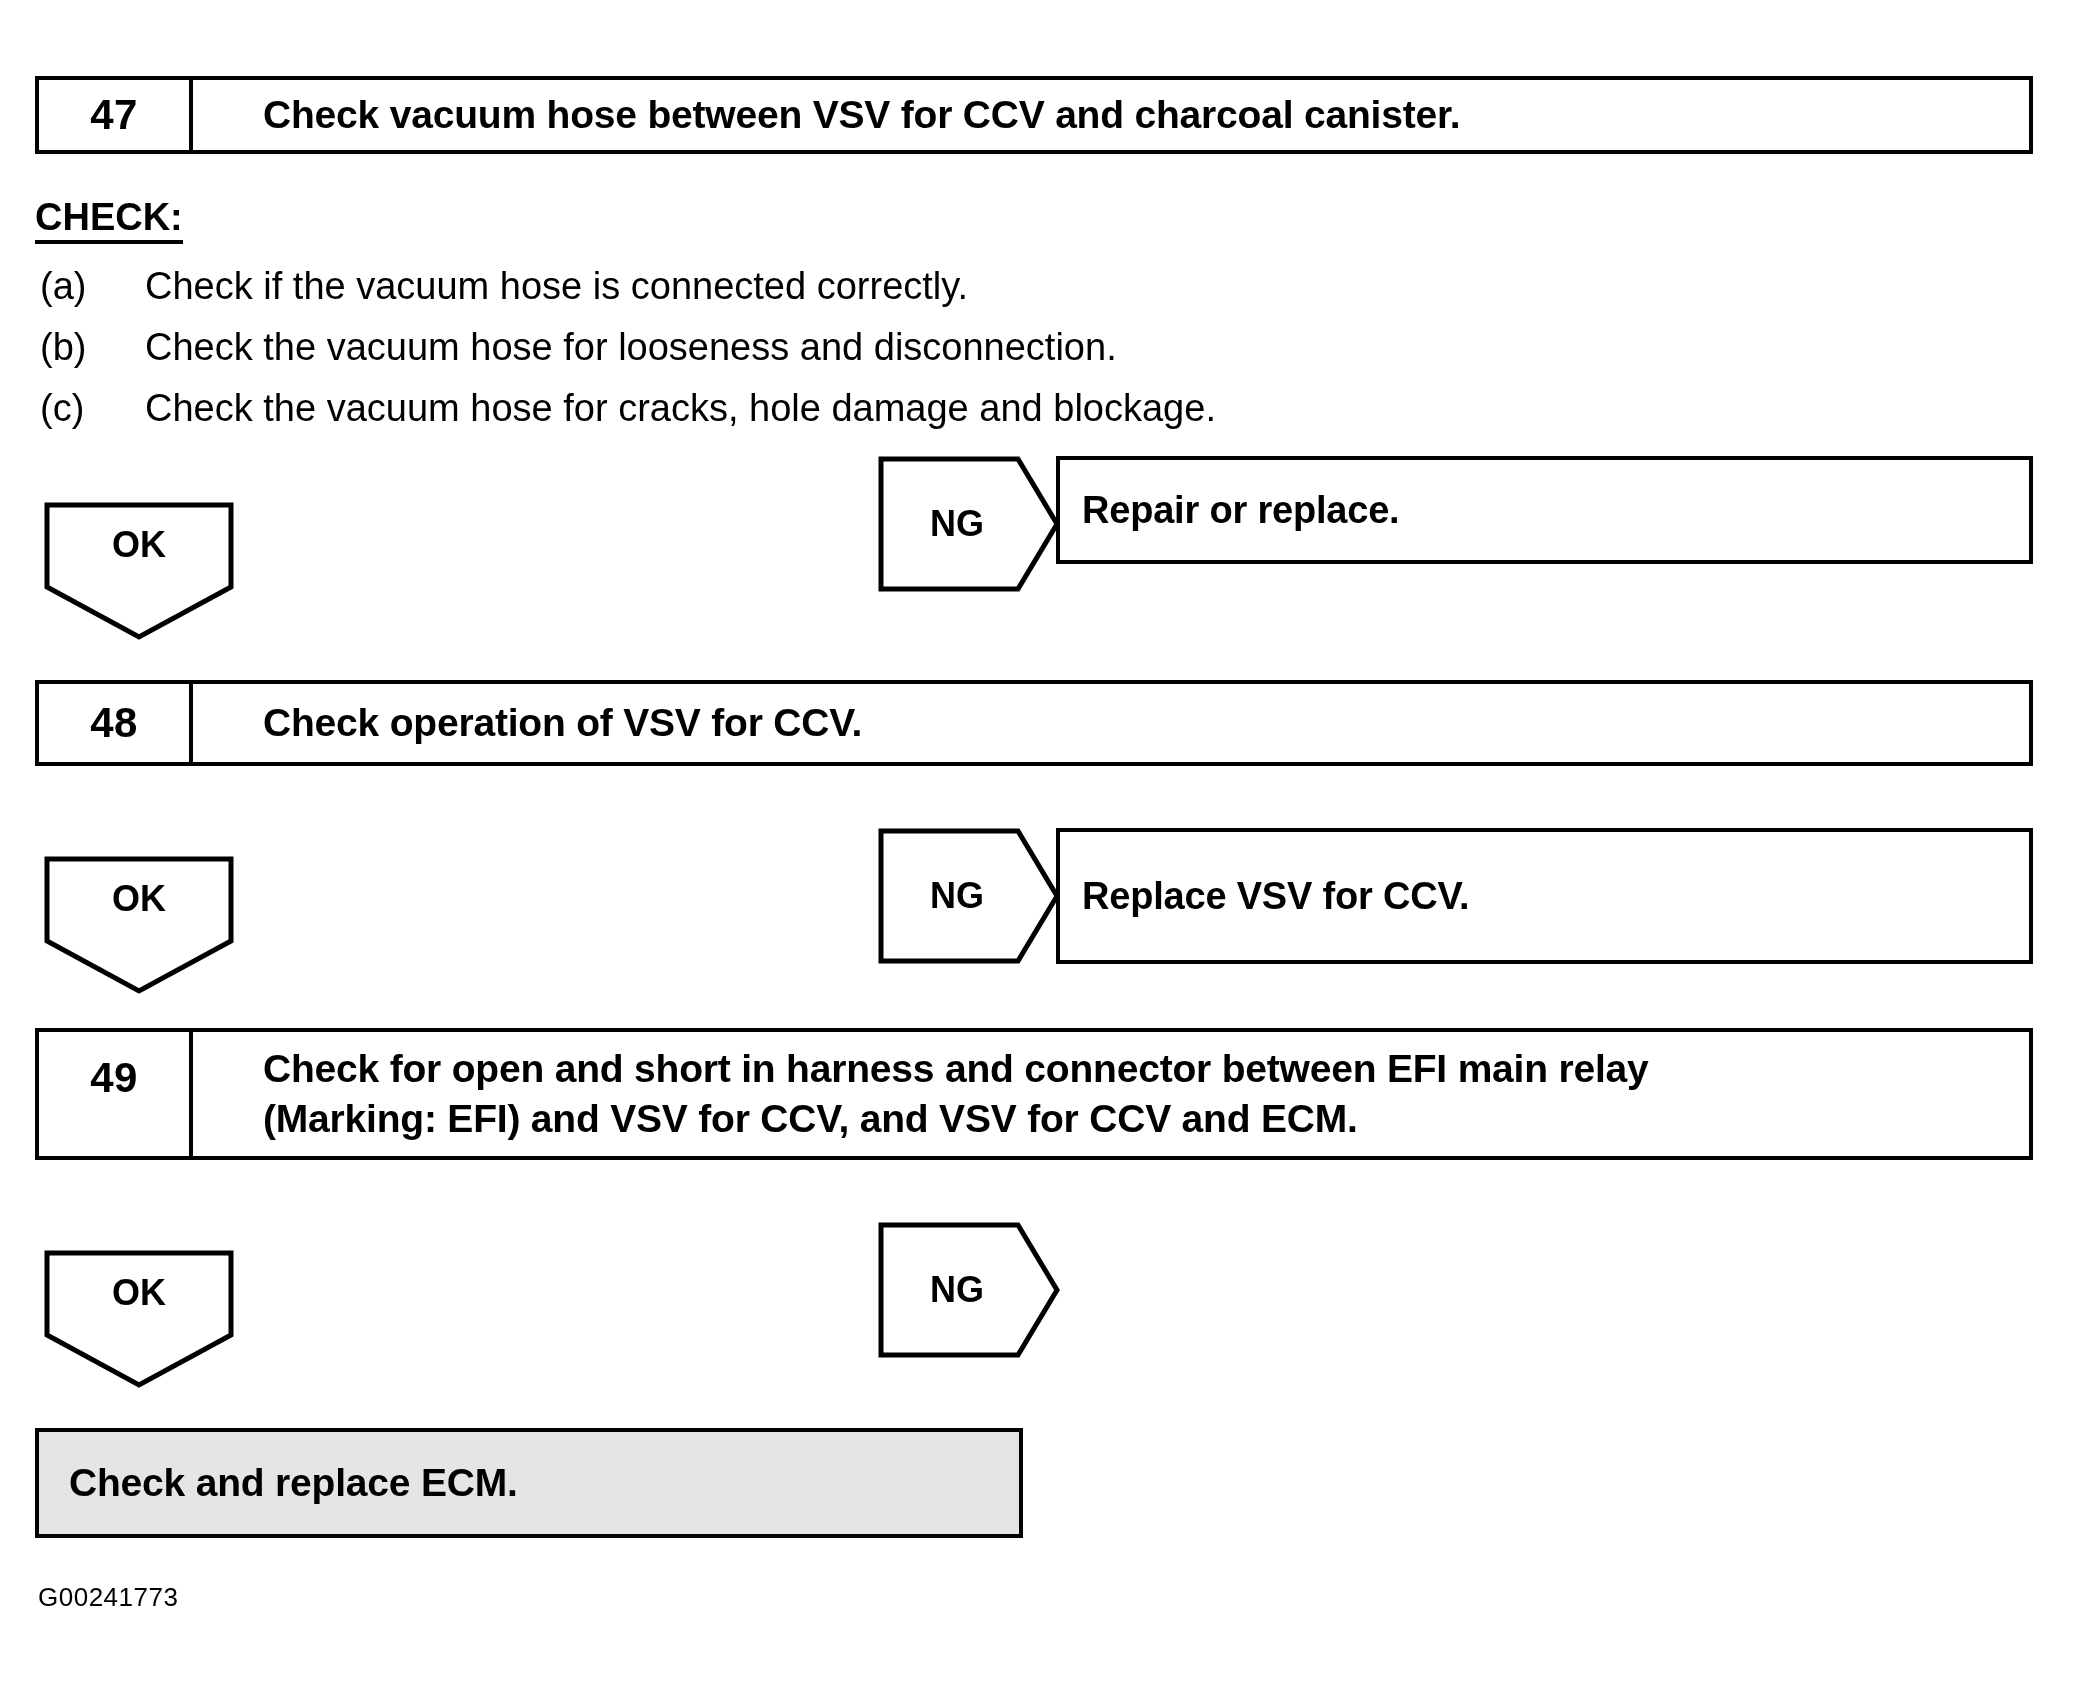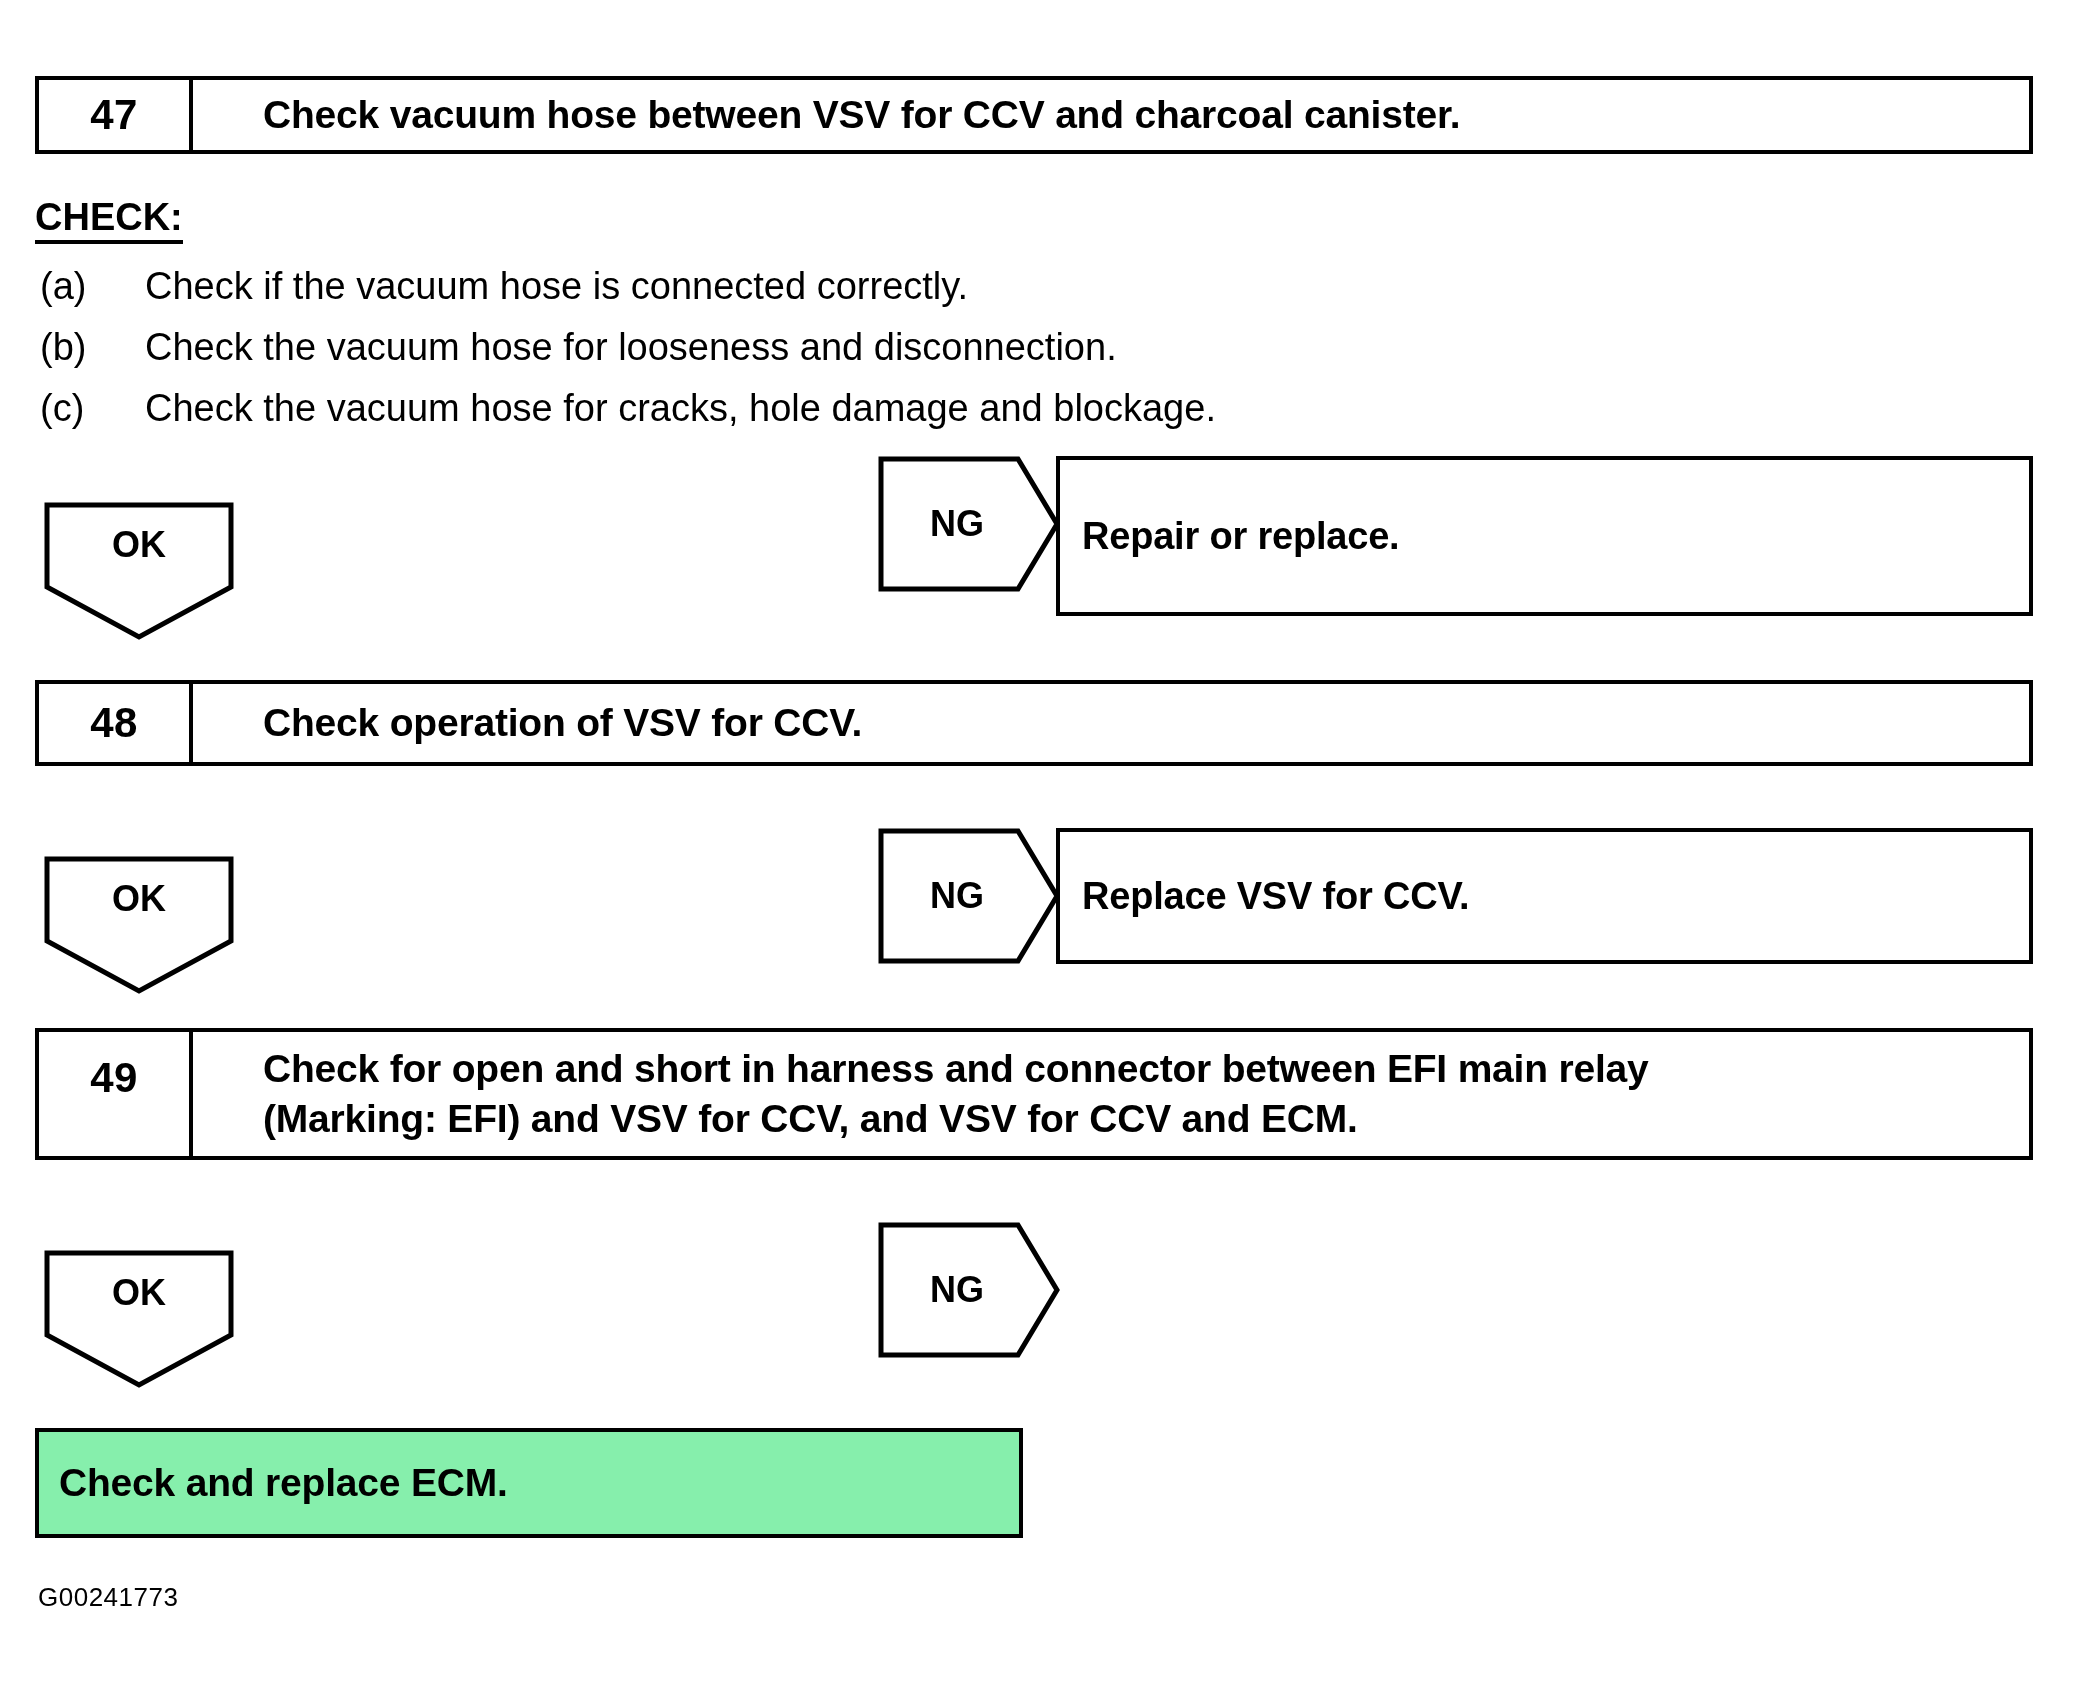--- a/index.html
+++ b/index.html
@@ -14,21 +14,21 @@
         display:flex;align-items:stretch;background:#fff;gap:48px;}
   .step-num{width:150px;flex:0 0 150px;border-right:4px solid #000;
             display:flex;align-items:center;justify-content:center;
             font-weight:bold;font-size:42px;letter-spacing:0.5px;}
   .step-body{flex:1;display:flex;align-items:center;padding:0 0 0 22px;}
   .step-text{font-weight:bold;font-size:39px;line-height:1.28;
              letter-spacing:-0.2px;}
 
   
   .plainbox{position:absolute;border:4px solid #000;box-sizing:border-box;
-            display:flex;align-items:center;padding-left:20px;background:#86efac;
+            display:flex;align-items:center;padding-left:30px;background:#e5e5e5;
             font-weight:bold;font-size:39px;letter-spacing:-0.2px;}
 
   
   .ngbox{position:absolute;border:4px solid #000;box-sizing:border-box;
          display:flex;align-items:center;padding-left:22px;background:#fff;
          font-weight:bold;font-size:38px;letter-spacing:-0.2px;}
 
   
   .okshape{position:absolute;}
   .okshape svg{display:block;}
@@ -82,21 +82,21 @@
     <span class="mark">(c)</span>
     <span class="txt">Check the vacuum hose for cracks, hole damage and blockage.</span>
   </div>
 
   <div class="ngshape" style="left:878px;top:456px;width:182px;height:136px;">
     <svg width="182" height="136" viewBox="0 0 182 136">
       <polygon points="3,3 140,3 179,68 140,133 3,133" fill="#fff" stroke="#000" stroke-width="5" stroke-linejoin="miter"></polygon>
     </svg>
     <div class="lbl" style="height:136px;">NG</div>
   </div>
-  <div class="ngbox" style="left:1056px;top:456px;width:977px;height:160px;">Repair or replace.</div>
+  <div class="ngbox" style="left:1056px;top:456px;width:977px;height:108px;">Repair or replace.</div>
 
   <div class="okshape" style="left:44px;top:502px;width:190px;height:138px;">
     <svg width="190" height="138" viewBox="0 0 190 138">
       <polygon points="3,3 187,3 187,85 95,135 3,85" fill="#fff" stroke="#000" stroke-width="5" stroke-linejoin="miter"></polygon>
     </svg>
     <div class="lbl" style="height:86px;">OK</div>
   </div>
 
   <div class="step" style="left:35px;top:672px;width:1998px;height:86px;margin-top:8px;">
     <div class="step-num">48</div>

